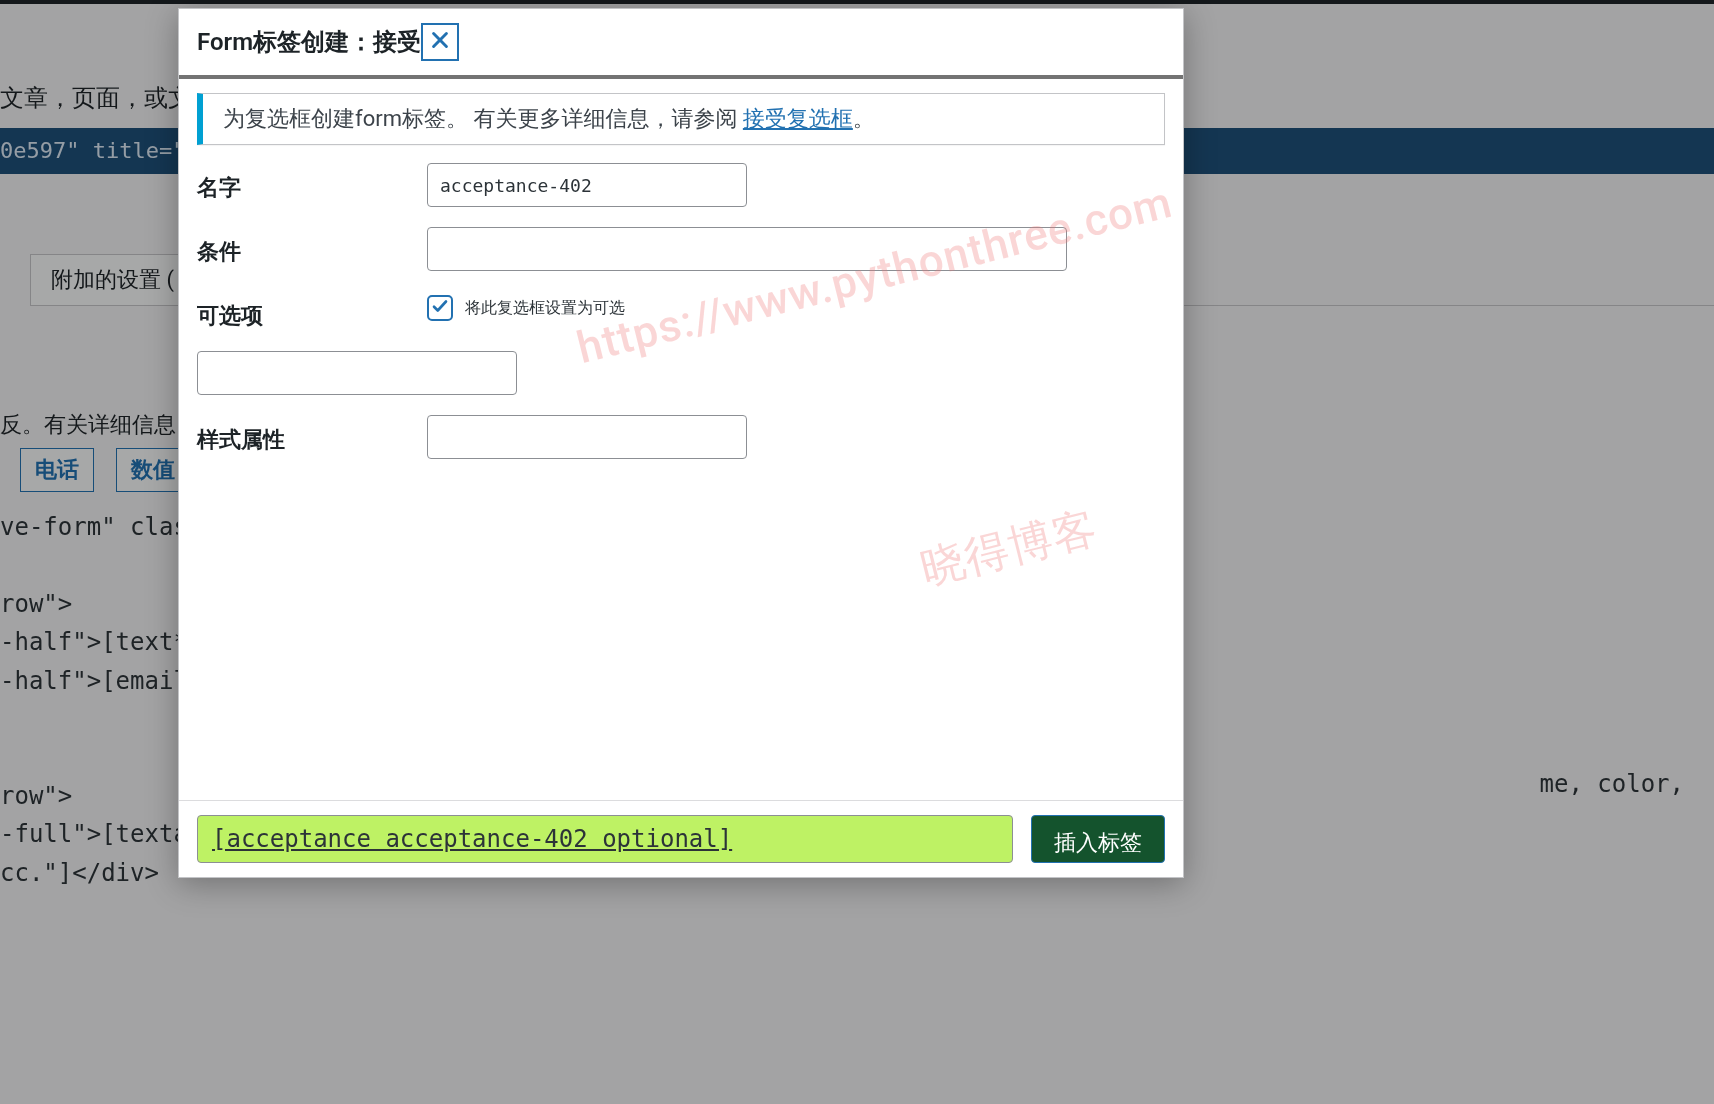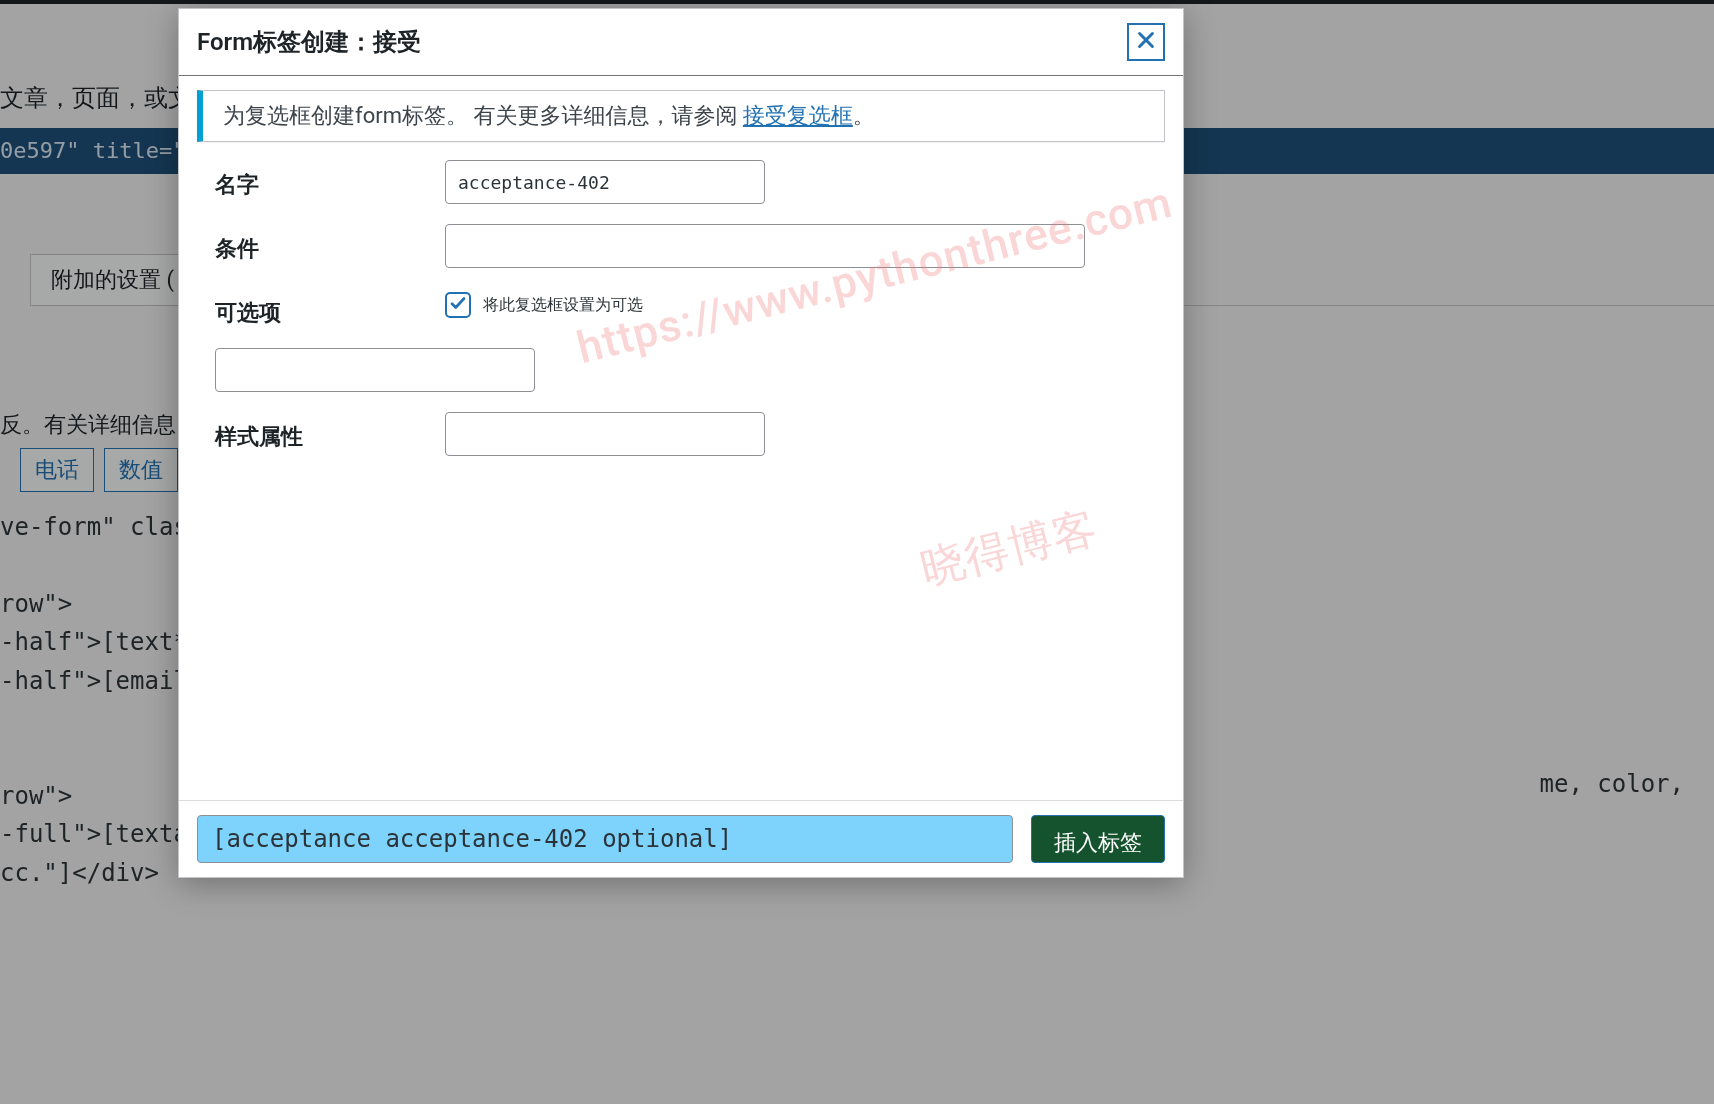--- a/index.html
+++ b/index.html
@@ -10,21 +10,21 @@
     position: absolute; inset: 0; background: #f0f0f1;
     filter: brightness(0.68);
     font-size: 22px; color: #1d2327;
   }
   .bg-topbar { position:absolute; top:0; left:0; right:0; height:4px; background:#1d2327;}
   .bg-subnav { position:absolute; top:70px; left:0; right:0; padding:12px 0 20px 0; font-size:24px; border-bottom:1px solid #c3c4c7;}
   .bg-shortcode { position:absolute; top:128px; left:0; right:0; height:46px; background:#1d4f79; color:#dbe7f2; font-family: Menlo, Consolas, monospace; font-size:22px; line-height:46px; padding-left:0; overflow:hidden;}
   .bg-tabs { position:absolute; top:254px; left:30px; right:0; height:52px; border-bottom:1px solid #c3c4c7;}
   .bg-tab-sel { display:inline-block; padding:10px 20px; background:#f6f7f7; border:1px solid #c3c4c7; border-bottom:none; font-size:22px;}
   .bg-infoline { position:absolute; top:410px; left:0; font-size:22px; }
-  .bg-tagbtns { position:absolute; top:448px; left:20px; display:flex; gap:10px;}
+  .bg-tagbtns { position:absolute; top:448px; left:20px; display:flex; gap:22px;font-weight:bold;}
   .bg-tagbtn { display:inline-block; padding:6px 14px; border:1px solid #2271b1; color:#2271b1; background:#f6f7f7; font-size:22px;}
   .bg-code { position:absolute; top:508px; left:0; font-family: Menlo, Consolas, monospace; font-size:24px; line-height:1.6; white-space:pre; color:#2c3338;}
   .bg-codehint { position:absolute; top:770px; right:30px; font-family: Menlo, Consolas, monospace; font-size:24px; color:#2c3338;}
   
   
   .modal {
     position: absolute;
     left: 178px; top: 8px;
     width: 1006px; height: 870px;
     background: #fff;
@@ -32,66 +32,66 @@
     box-shadow: 0 6px 30px rgba(0,0,0,0.3);
     display: flex; flex-direction: column;
   }
   .modal:after{
     
     content:"";
     position:absolute; inset:0;
     pointer-events:none;
   }
   .modal-header {
-    display:flex; align-items:center; justify-content:space-between;
+    display:flex; align-items:center; 
     padding: 14px 18px 14px 18px;
-    border-bottom:1px solid #737373;
+    border-bottom:4px solid #737373;
   }
   .modal-title { font-size:24px; font-weight:600; color:#1d2327;}
   .modal-close {
     width:38px; height:38px; display:flex; align-items:center; justify-content:center;
     border:2px solid #2271b1; color:#2271b1; background:#fff; cursor:pointer;
   }
   .modal-close svg { width:22px; height:22px; }
   
   .modal-info {
     margin:14px 18px 0 18px;
     padding:10px 16px 10px 20px;
     background:#fff;
     border:1px solid #c3c4c7;
     border-left:6px solid #00a0d2;
     font-size:22px; color:#3c434a;
     box-shadow: 0 1px 1px rgba(0,0,0,0.04);
   }
   .modal-info a { color:#2271b1; text-decoration:underline; }
   
   .modal-body { flex:1; overflow:auto; padding: 8px 18px 0 18px;}
-  .form-row { display:flex; align-items:flex-start; padding:10px 0;margin-left:18px;}
+  .form-row { display:flex; align-items:flex-start; padding:10px 0;}
   .form-label { width:230px; font-size:22px; font-weight:700; color:#1d2327; padding-top:10px;}
   .form-field { flex:1; }
   .txt-small, .txt-wide {
     height:44px; border:1px solid #8c8f94; border-radius:4px; background:#fff;
     font-size:18px; padding:6px 12px; font-family: Menlo, Consolas, monospace; color:#2c3338;
   }
   .txt-small { width:320px; }
   .txt-wide { width:640px; }
   .chk-line { display:flex; align-items:center; gap:12px; font-size:16px; color:#2c3338; padding-top:4px;}
   .chk {
     width:26px; height:26px; border:2px solid #2271b1; border-radius:5px; background:#fff;
     display:flex; align-items:center; justify-content:center; cursor:pointer;
   }
   .chk svg { width:18px; height:18px; }
   
   .modal-footer {
     border-top:1px solid #dcdcde;
     padding:14px 18px; display:flex; align-items:center; gap:18px;
   }
   .tag-output {
-    flex:1; height:48px; border:1px solid #8c8f94; border-radius:4px; background:#7dd3fc;
-    font-size:24px; padding:8px 14px; font-family: Menlo, Consolas, monospace; color:#2c3338;
+    flex:1; height:48px; border:1px solid #8c8f94; border-radius:4px; background:#bef264;
+    font-size:24px; padding:8px 14px; font-family: Menlo, Consolas, monospace; color:#2c3338;text-decoration:underline;
   }
   .btn-primary {
     height:48px; padding:12px 22px; background:#14532d; color:#fff; border:1px solid #2271b1;
     border-radius:4px; font-size:22px; cursor:pointer;
   }
   
   
   .wm { position:absolute; color:rgba(240,120,120,0.30); font-size:44px; pointer-events:none; transform:rotate(-14deg); font-weight:500; letter-spacing:1px;}
 </style>
 </head>

